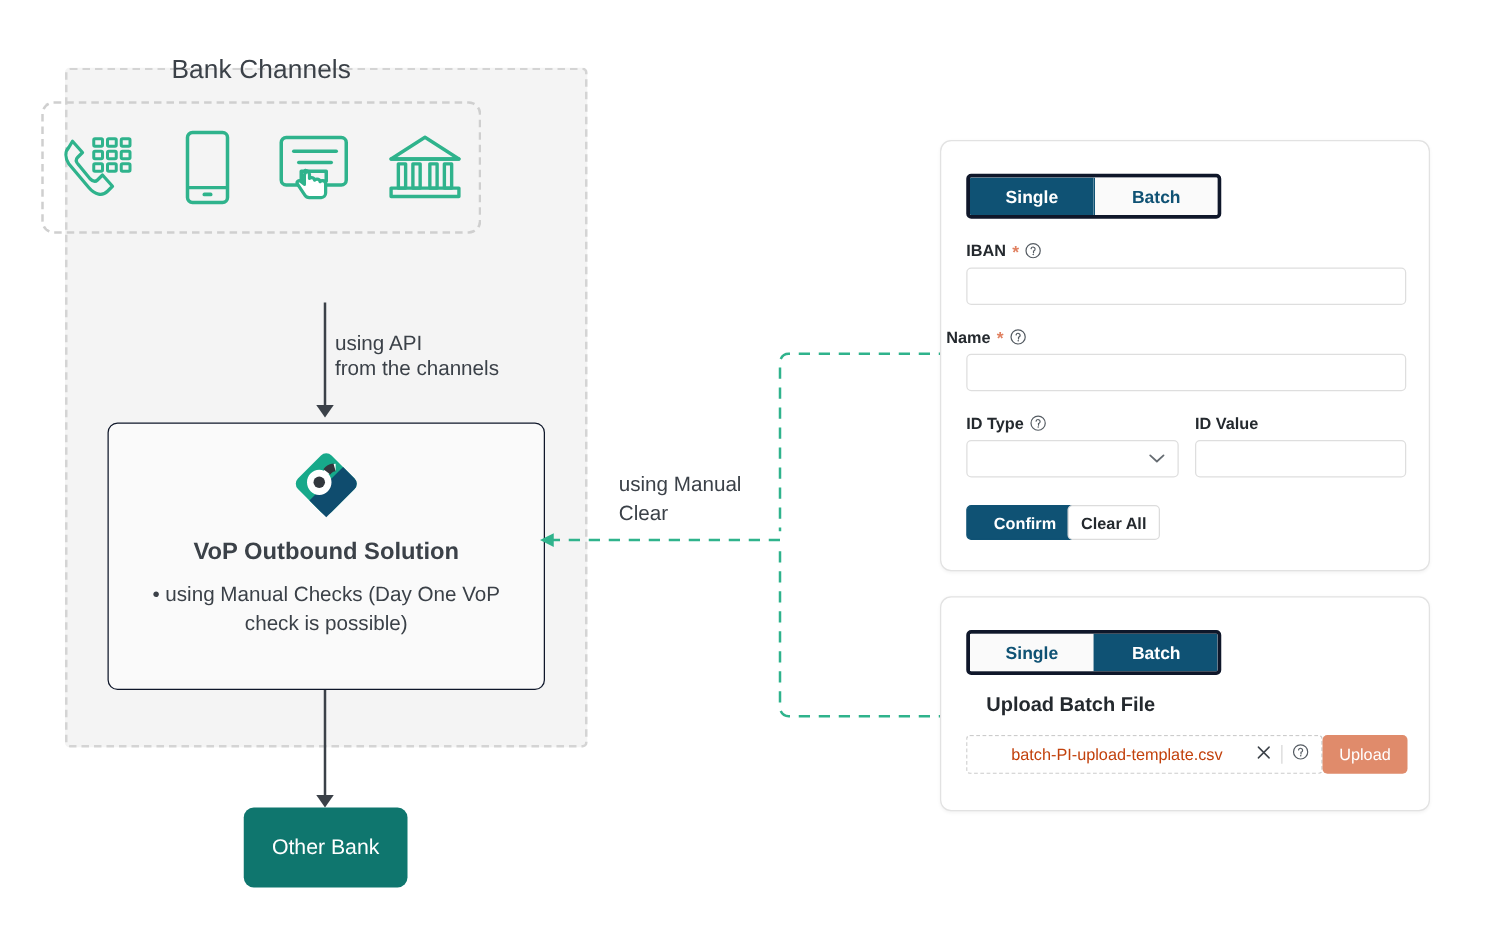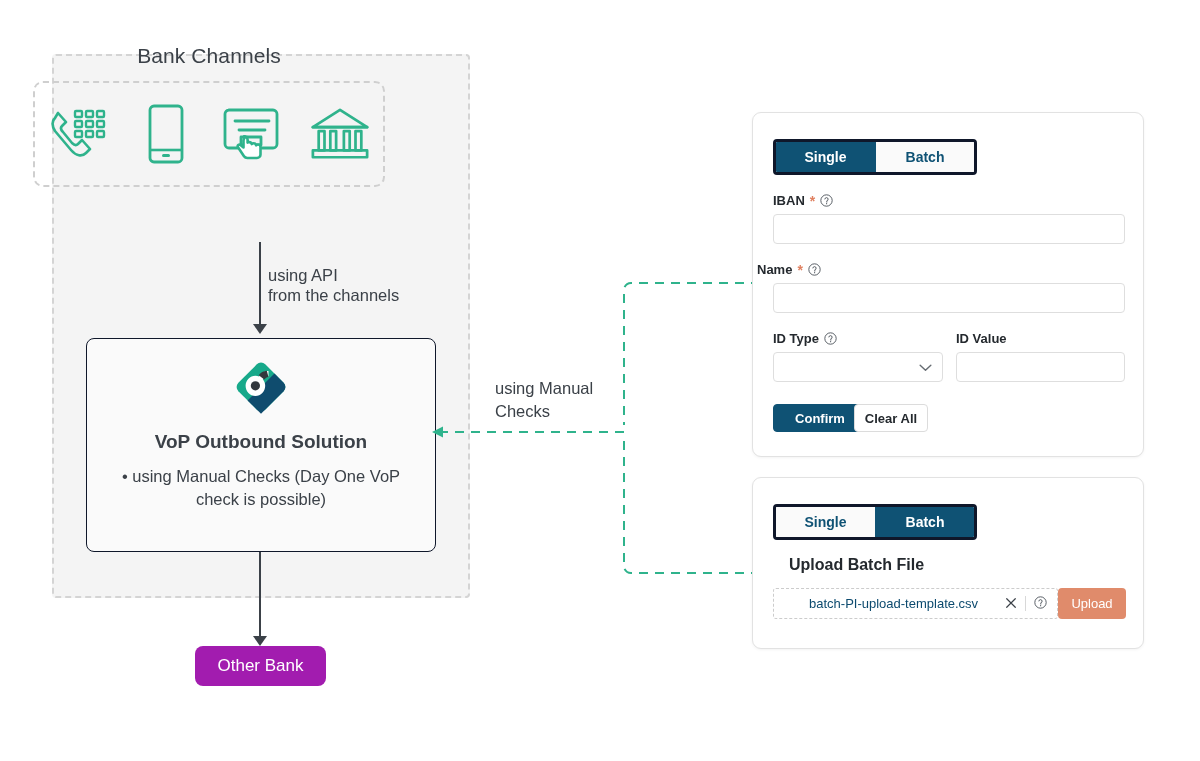--- a/index.html
+++ b/index.html
@@ -146,22 +146,22 @@
     border-left: 7px solid transparent;
     border-right: 7px solid transparent;
     border-top: 10px solid #3b4148;
   }
 
   .other-bank {
     position: absolute;
     left: 195px;
     top: 646px;
     width: 131px;
-    height: 40px;
-    background: #a21caf;
+    height: 64px;
+    background: #0f766e;
     border-radius: 8px;
     display: flex;
     align-items: center;
     justify-content: center;
     color: #ffffff;
     font-size: 17px;
   }
 
   
   .connector {
@@ -284,21 +284,21 @@
     border-radius: 3px;
     box-sizing: border-box;
     display: flex;
     align-items: center;
     padding: 0 10px;
     gap: 8px;
   }
   .file-name {
     flex: 1;
     font-size: 13px;
-    color: #0c4a6e;
+    color: #c2410c;
     white-space: nowrap;
     overflow: hidden;
     padding-left: 25px;
   }
   .file-sep { width: 1px; height: 15px; background: #d8d8d8; }
 
   .btn-upload {
     position: absolute;
     left: 305px;
     top: 110px;
@@ -415,21 +415,21 @@
     <g fill="none" stroke="#2fb38c" stroke-width="2" stroke-dasharray="9 7" stroke-linecap="butt">
       <path d="M330 13 H201 a7 7 0 0 0 -7 7 V155"></path>
       <path d="M330 303 H201 a7 7 0 0 1 -7 -7 V168"></path>
       <path d="M194 162 H12"></path>
     </g>
     <path d="M2 162 L13 156.5 L13 167.5 Z" fill="#2fb38c"></path>
   </svg>
 
   <div class="label-manual">
     <div>using Manual</div>
-    <div>Checks</div>
+    <div>Clear</div>
   </div>
 
   <div class="card" id="card-single">
 
     <div class="tabs">
       <div class="tab active">
         <span>Single</span>
       </div>
       <div class="tab inactive" style="border-left:1px solid #0f5274;">
         <span>Batch</span>

